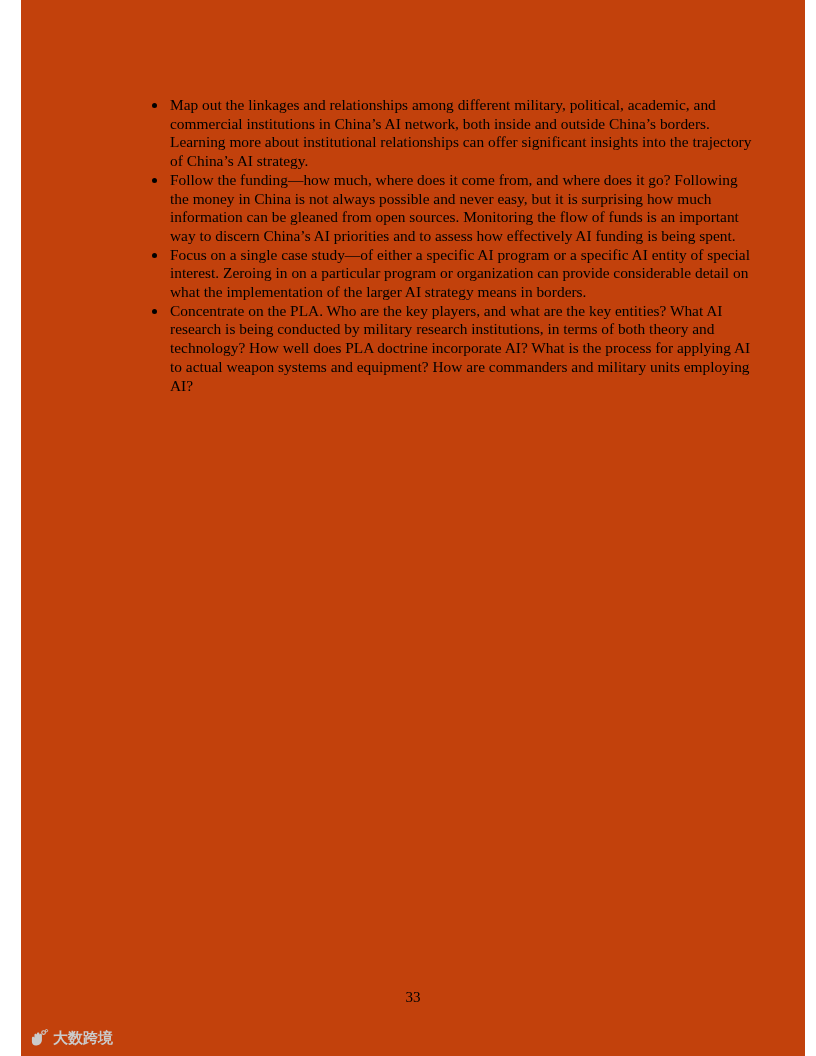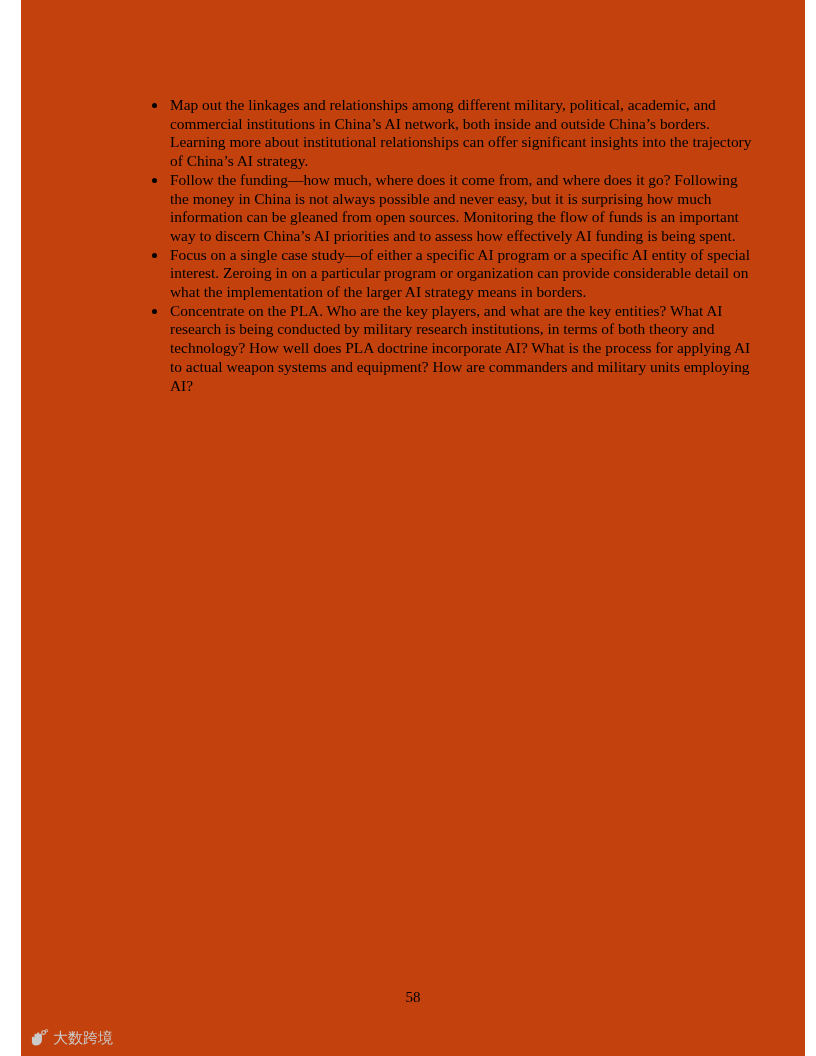--- a/index.html
+++ b/index.html
@@ -46,20 +46,21 @@
     position: absolute;
     left: 8px;
     top: 1028px;
     display: flex;
     align-items: flex-end;
     gap: 4px;
     color: #cbcbcb;
     font-family: "DejaVu Sans", sans-serif;
     font-size: 15px;
     user-select: none;
+    font-weight: bold;
   }
   .watermark .logo {
     display: inline-flex;
     width: 20px;
     height: 20px;
   }
 </style>
 </head>
 <body>
 
@@ -73,21 +74,21 @@
       <span>Follow the funding—how much, where does it come from, and where does it go? Following the money in China is not always possible and never easy, but it is surprising how much information can be gleaned from open sources. Monitoring the flow of funds is an important way to discern China’s AI priorities and to assess how effectively AI funding is being spent.</span>
     </li>
     <li>
       <span>Focus on a single case study—of either a specific AI program or a specific AI entity of special interest. Zeroing in on a particular program or organization can provide considerable detail on what the implementation of the larger AI strategy means in borders.</span>
     </li>
     <li>
       <span>Concentrate on the PLA. Who are the key players, and what are the key entities? What AI research is being conducted by military research institutions, in terms of both theory and technology? How well does PLA doctrine incorporate AI? What is the process for applying AI to actual weapon systems and equipment? How are commanders and military units employing AI?</span>
     </li>
   </ul>
 
-  <div class="page-number">58</div>
+  <div class="page-number">33</div>
 
   <div class="watermark">
     <span class="logo">
       <svg viewBox="0 0 24 24" width="20" height="20" aria-hidden="true">
         <path fill="#cbcbcb" d="M8 21c-2.5 0-4.5-2-4.5-4.5V12c0-.8.7-1.5 1.5-1.5s1.5.7 1.5 1.5V8.5C6.5 7.7 7.2 7 8 7s1.5.7 1.5 1.5V7c0-.8.7-1.5 1.5-1.5s1.5.7 1.5 1.5v1.5c0-.8.7-1.5 1.5-1.5s1.5.7 1.5 1.5v6c0 3.6-2.9 6.5-6.5 6.5H8z"></path>
         <circle fill="none" stroke="#cbcbcb" stroke-width="1.4" cx="17.5" cy="5.5" r="2.2"></circle>
         <circle fill="none" stroke="#cbcbcb" stroke-width="1.2" cx="21" cy="3.2" r="1.4"></circle>
       </svg>
     </span>
     <span>大数跨境</span>

